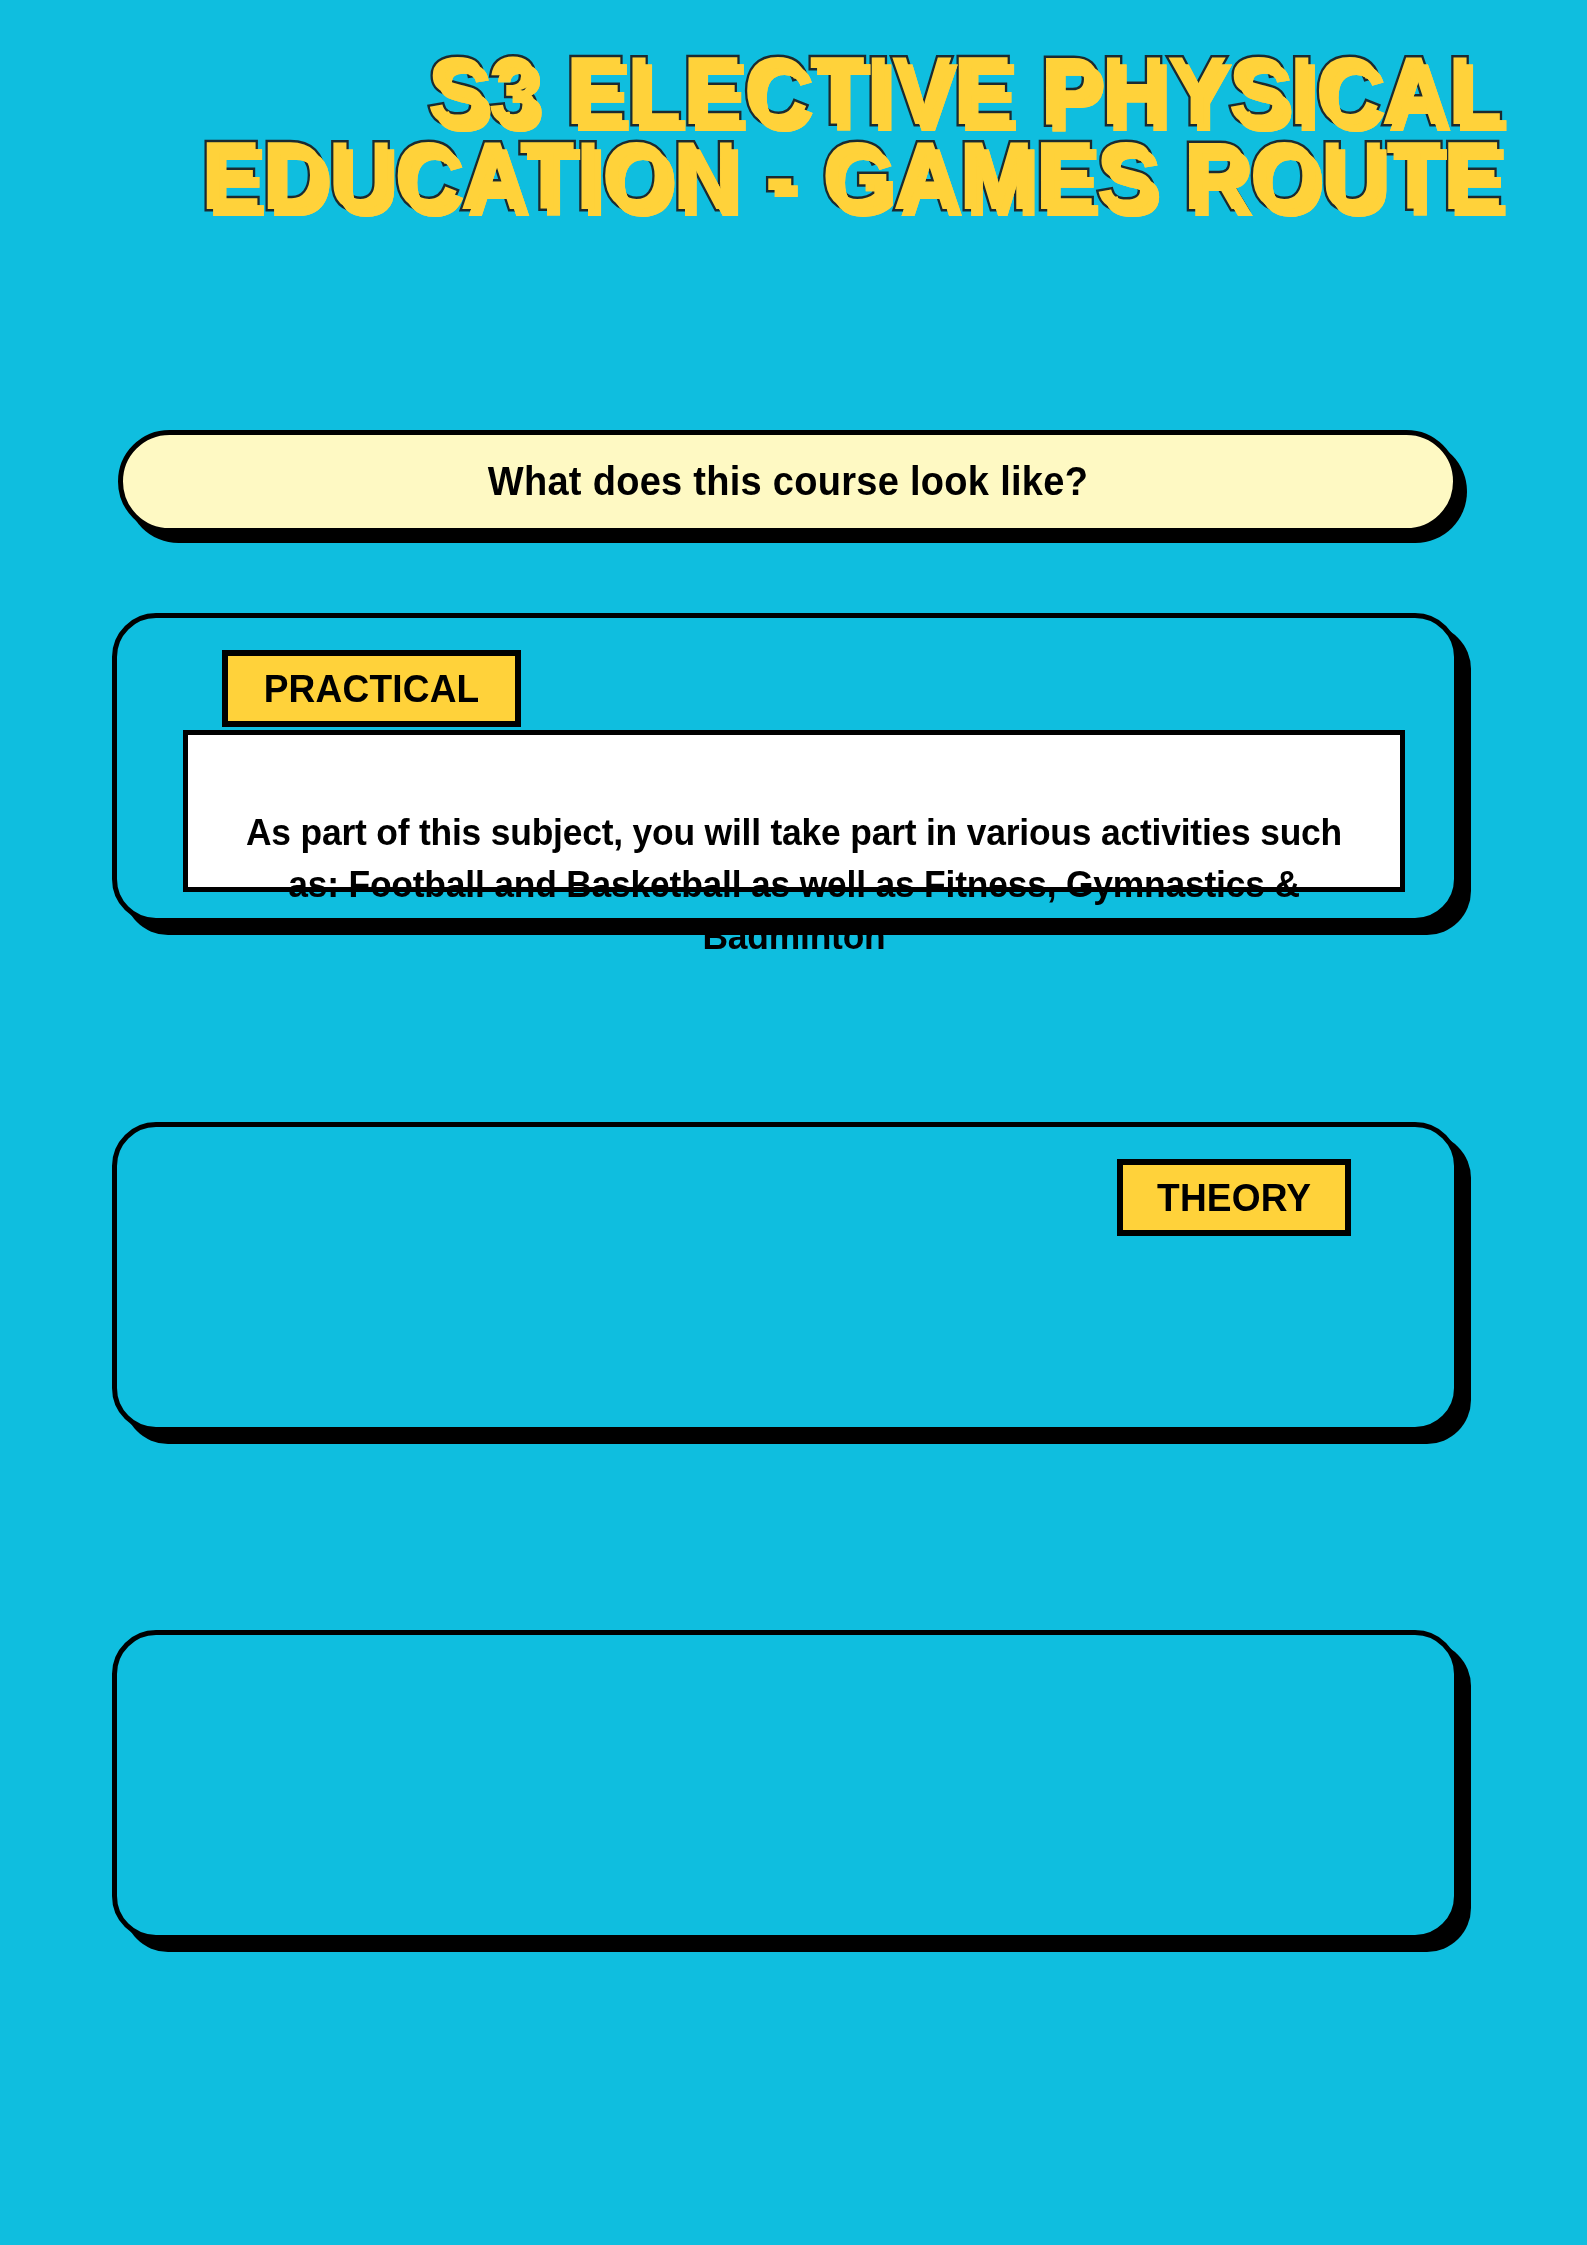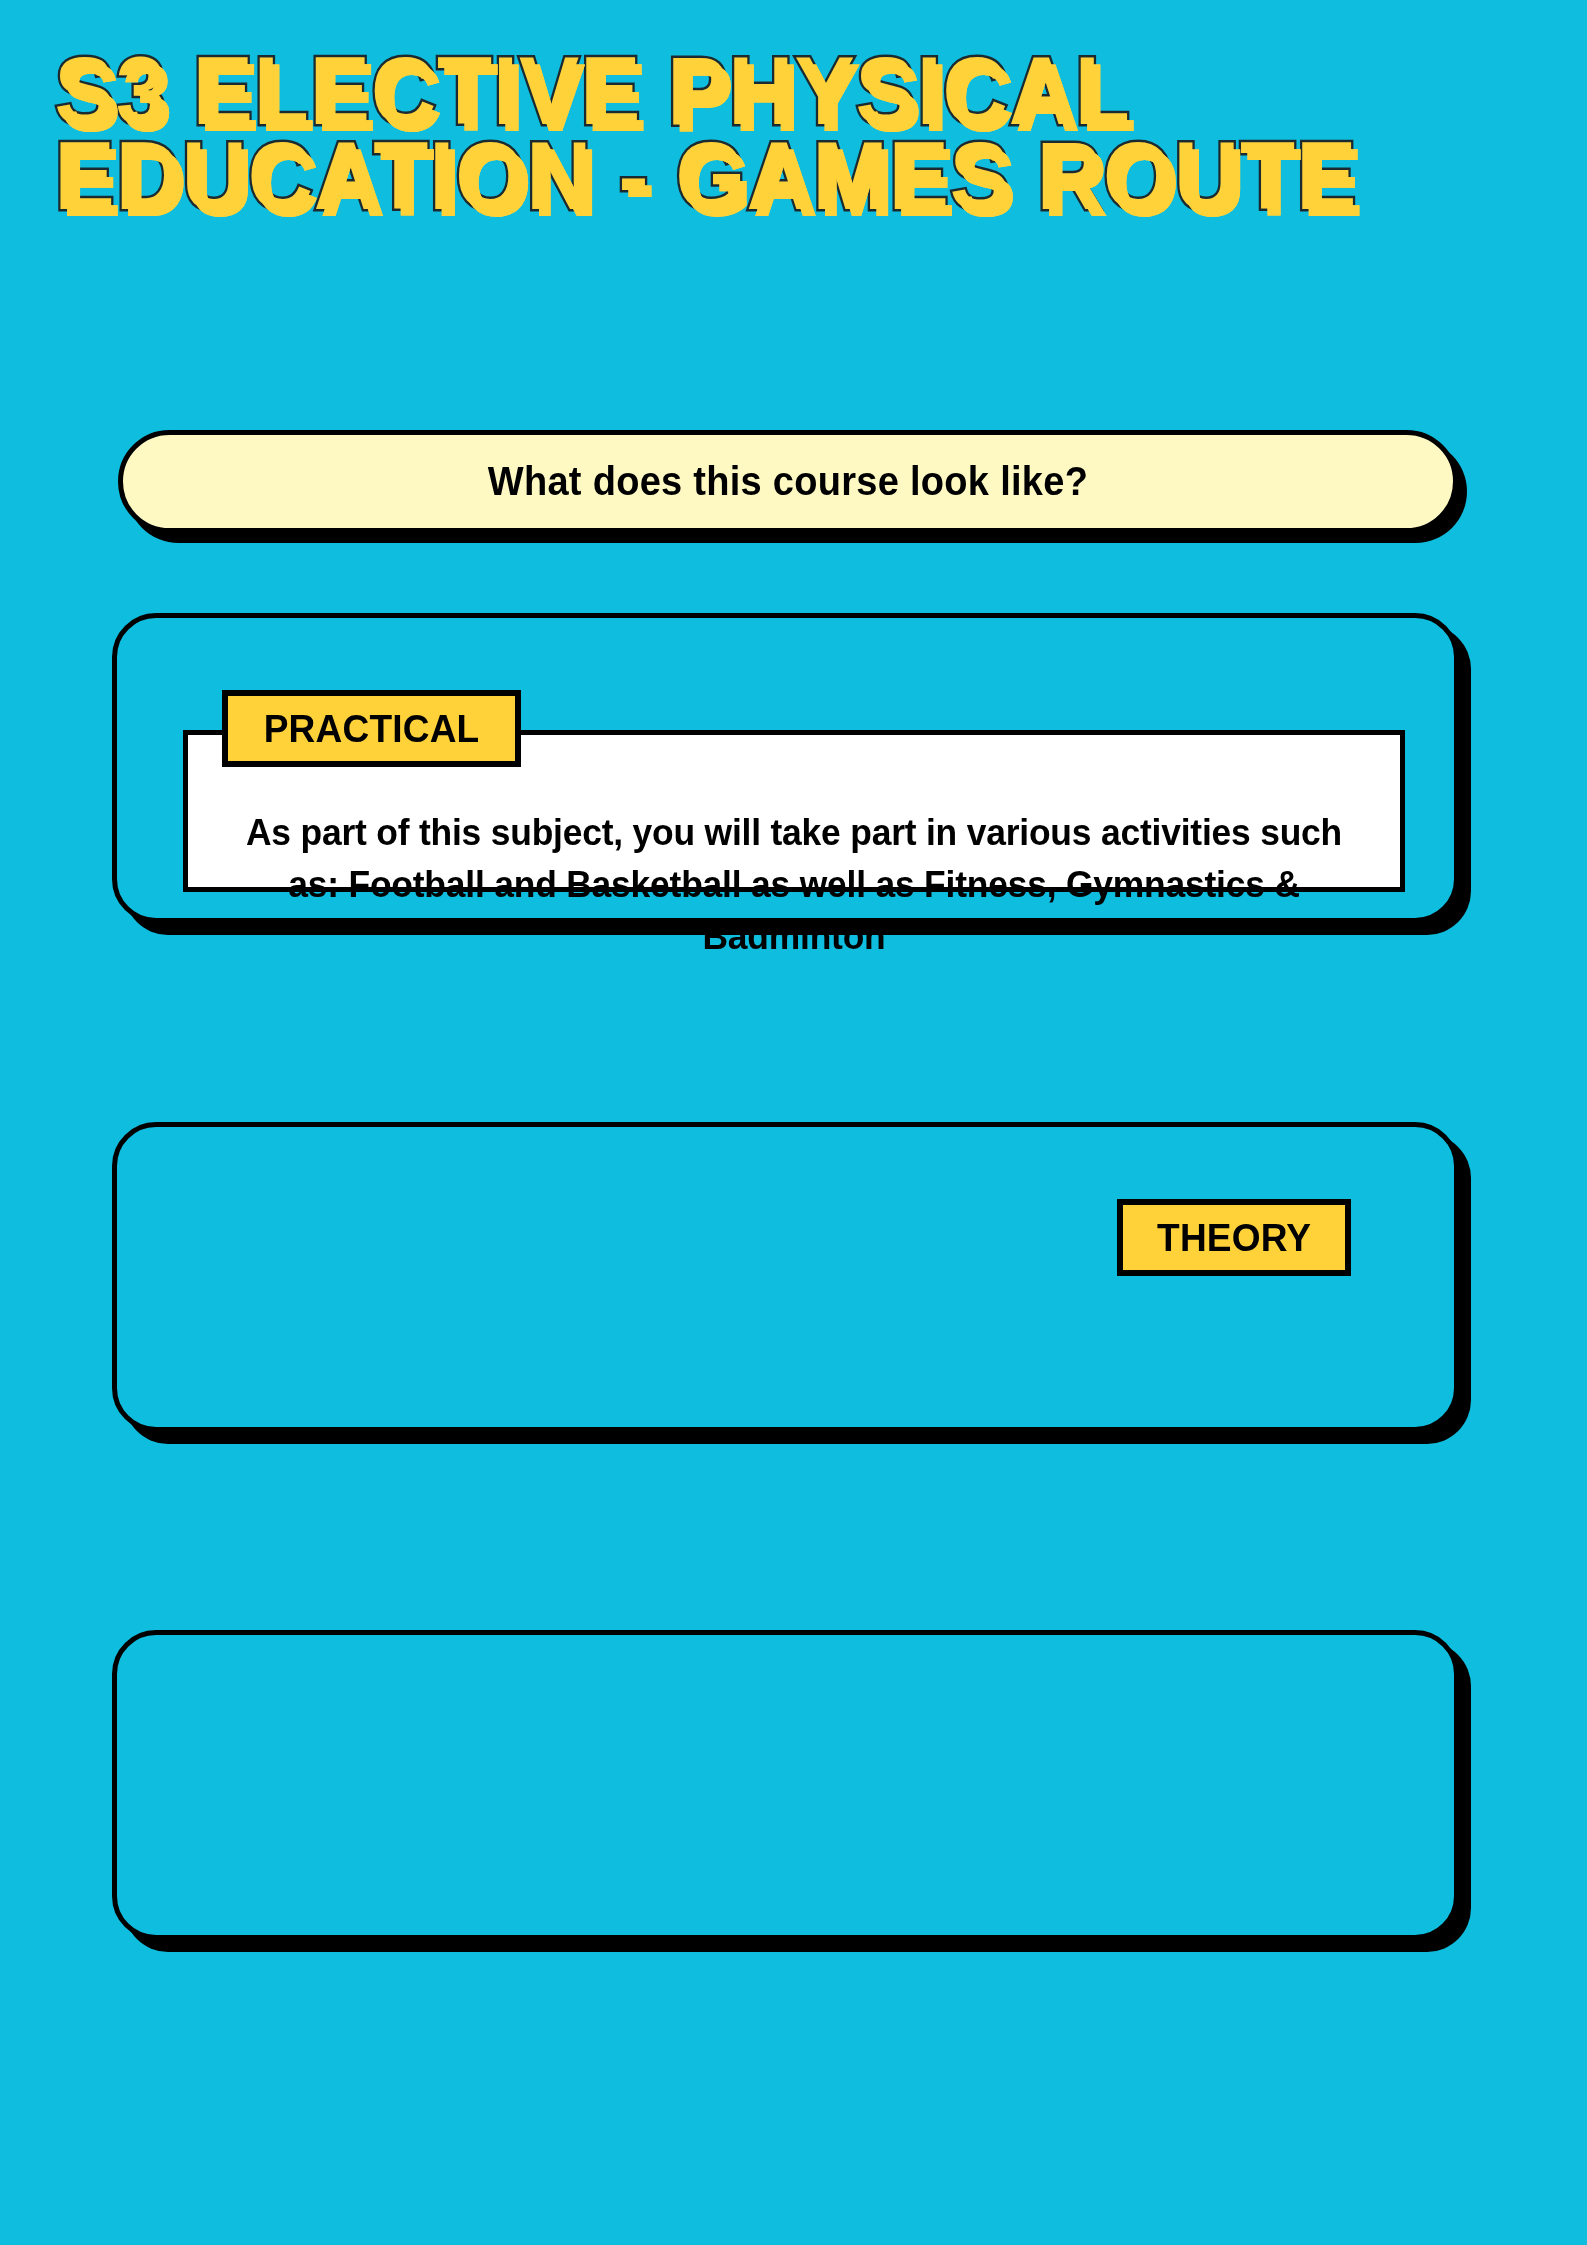--- a/index.html
+++ b/index.html
@@ -14,21 +14,21 @@
     overflow: hidden;
     position: relative;
   }
 
   
   .title-wrap {
     position: absolute;
     left: 0;
     top: 48px;
     width: 1558px;
-    text-align: left;
+    text-align: right;
   }
   .title {
     font-family: "Liberation Sans Narrow", "Liberation Sans", sans-serif;
     font-weight: 700;
     font-size: 97px;
     line-height: 0.88;
     letter-spacing: 1px;
     text-transform: uppercase;
     color: #FFD23A;
     transform: scaleX(0.93);
@@ -138,21 +138,20 @@
     top: 32px;
     background: #FFD23A;
     border: 6px solid #000000;
     box-sizing: border-box;
     height: 77px;
     display: flex;
     align-items: center;
     justify-content: center;
     padding: 0 30px;
     z-index: 5;
-    margin-top: 40px;
   }
   .tag-left  { left: 105px; }
   .tag-right { right: 103px; }
   .tag-text {
     font-family: "Liberation Sans", sans-serif;
     font-weight: 700;
     font-size: 39px;
     color: #000000;
     letter-spacing: 0.2px;
     white-space: nowrap;

